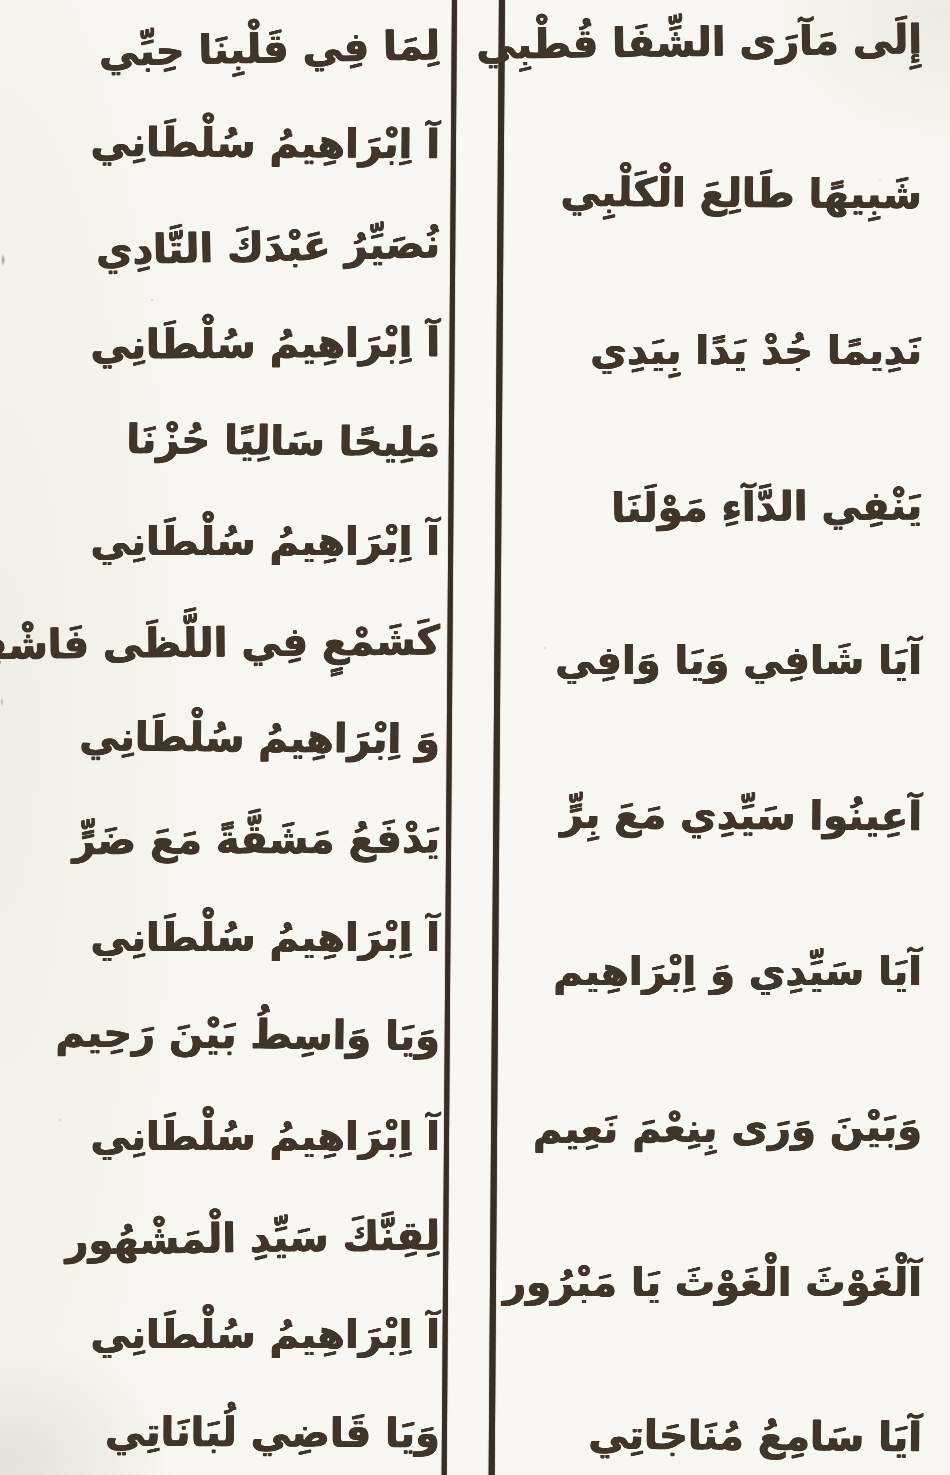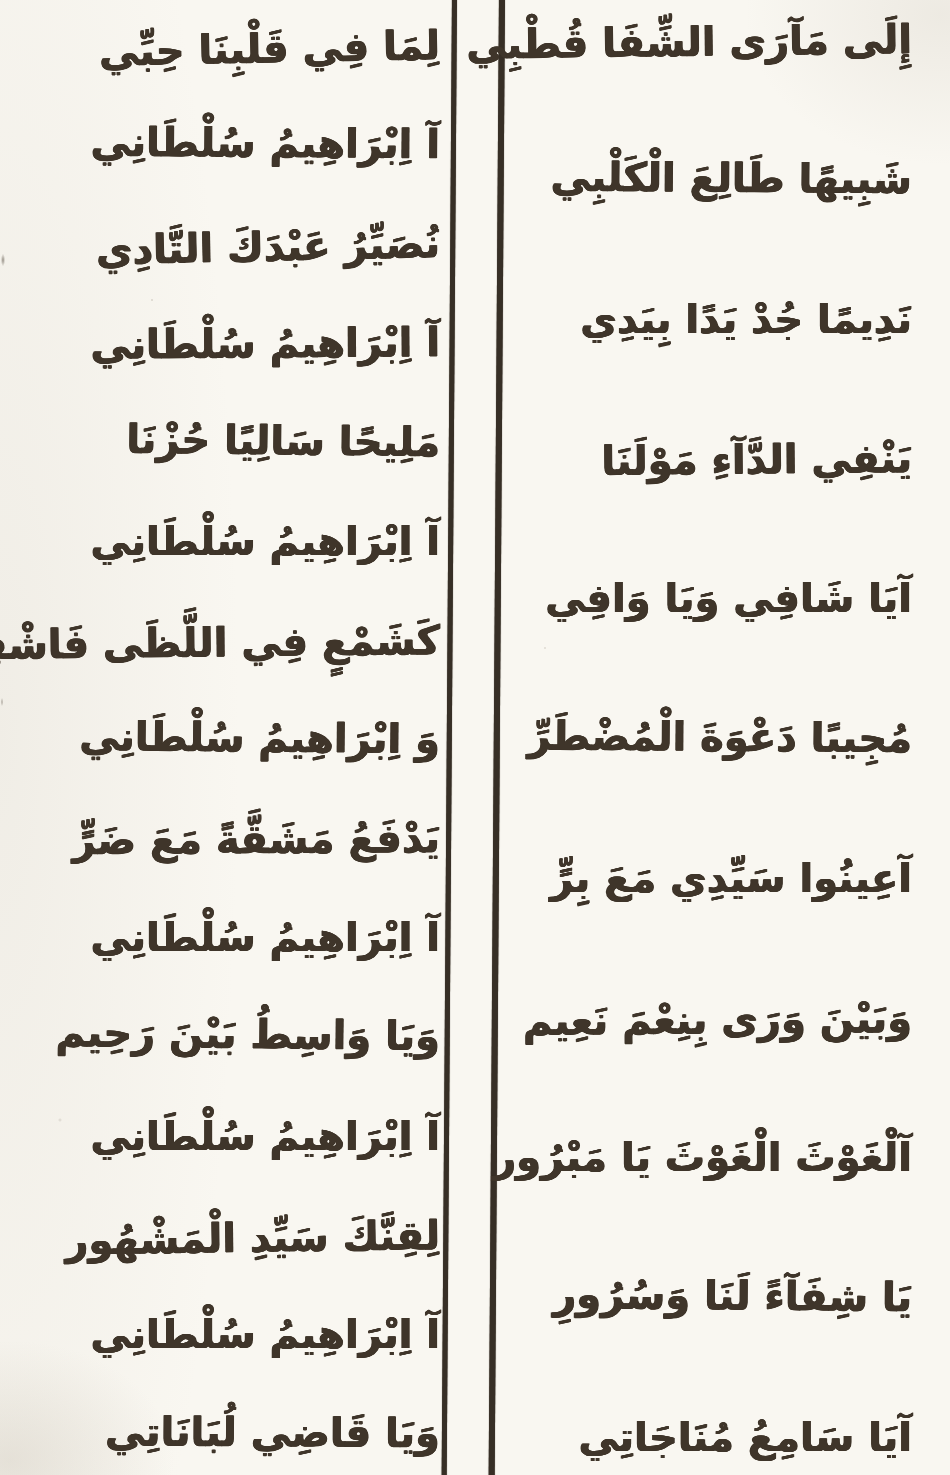--- a/index.html
+++ b/index.html
@@ -22,21 +22,21 @@
     font-family:"DejaVu Sans", sans-serif;
   }
   .col{
     position:absolute;
     display:flex;
     flex-direction:column;
     justify-content:space-between;
     direction:rtl;
   }
   .col-left{ left:8px;  width:432px; top:20px; height:1438px; }
-  .col-right{ left:488px; width:424px; top:14px; height:1448px; }
+  .col-right{ left:498px; width:424px; top:14px; height:1448px; }
   .line{
     text-align:right;
     white-space:nowrap;
     font-weight:700;
     font-size:40px;
     line-height:1.25;
     color:#3f352a;
     text-shadow:
       0.55px 0 0 currentColor,
      -0.55px 0 0 currentColor,
@@ -102,21 +102,20 @@
 
   <div class="rule rule-1"></div>
   <div class="rule rule-2"></div>
 
   <div class="col col-right">
     <div class="line">إِلَى مَآرَى الشِّفَا قُطْبِي</div>
     <div class="line">شَبِيهًا طَالِعَ الْكَلْبِي</div>
     <div class="line">نَدِيمًا جُدْ يَدًا بِيَدِي</div>
     <div class="line">يَنْفِي الدَّآءِ مَوْلَنَا</div>
     <div class="line">آيَا شَافِي وَيَا وَافِي</div>
-    <div class="line">مُجِيبًا دَعْوَةَ الْمُضْطَرِّ</div>
     <div class="line">آعِينُوا سَيِّدِي مَعَ بِرٍّ</div>
+    <div class="line">آيَا سَيِّدِي وَ اِبْرَاهِيم</div>
     <div class="line">وَبَيْنَ وَرَى بِنِعْمَ نَعِيم</div>
     <div class="line">آلْغَوْثَ الْغَوْثَ يَا مَبْرُور</div>
-    <div class="line">يَا شِفَآءً لَنَا وَسُرُورِ</div>
     <div class="line">آيَا سَامِعُ مُنَاجَاتِي</div>
   </div>
 
 </div>
 
 </body></html>

